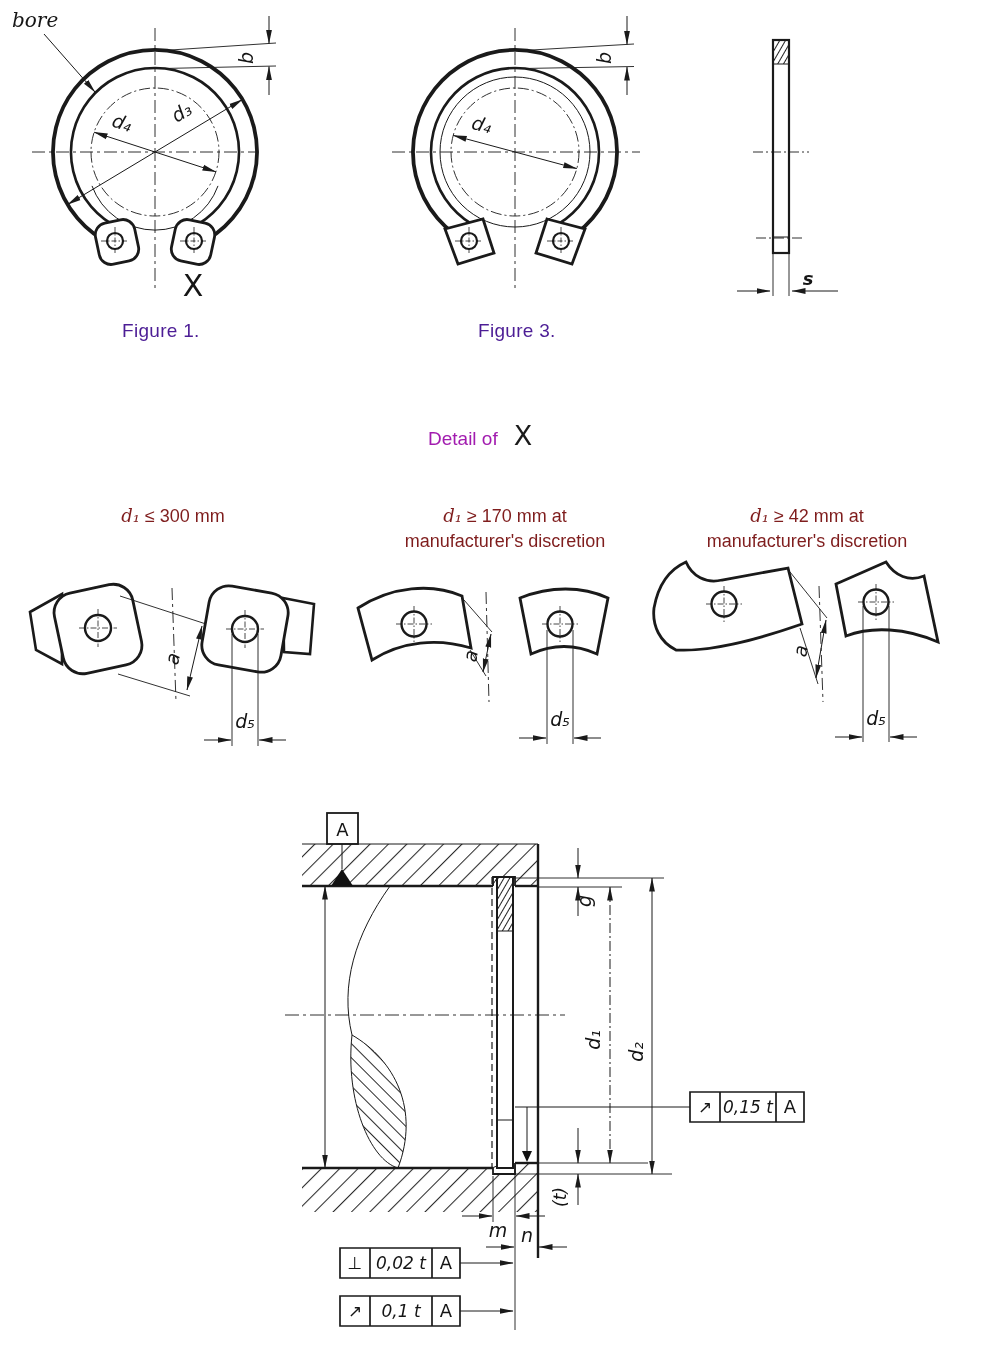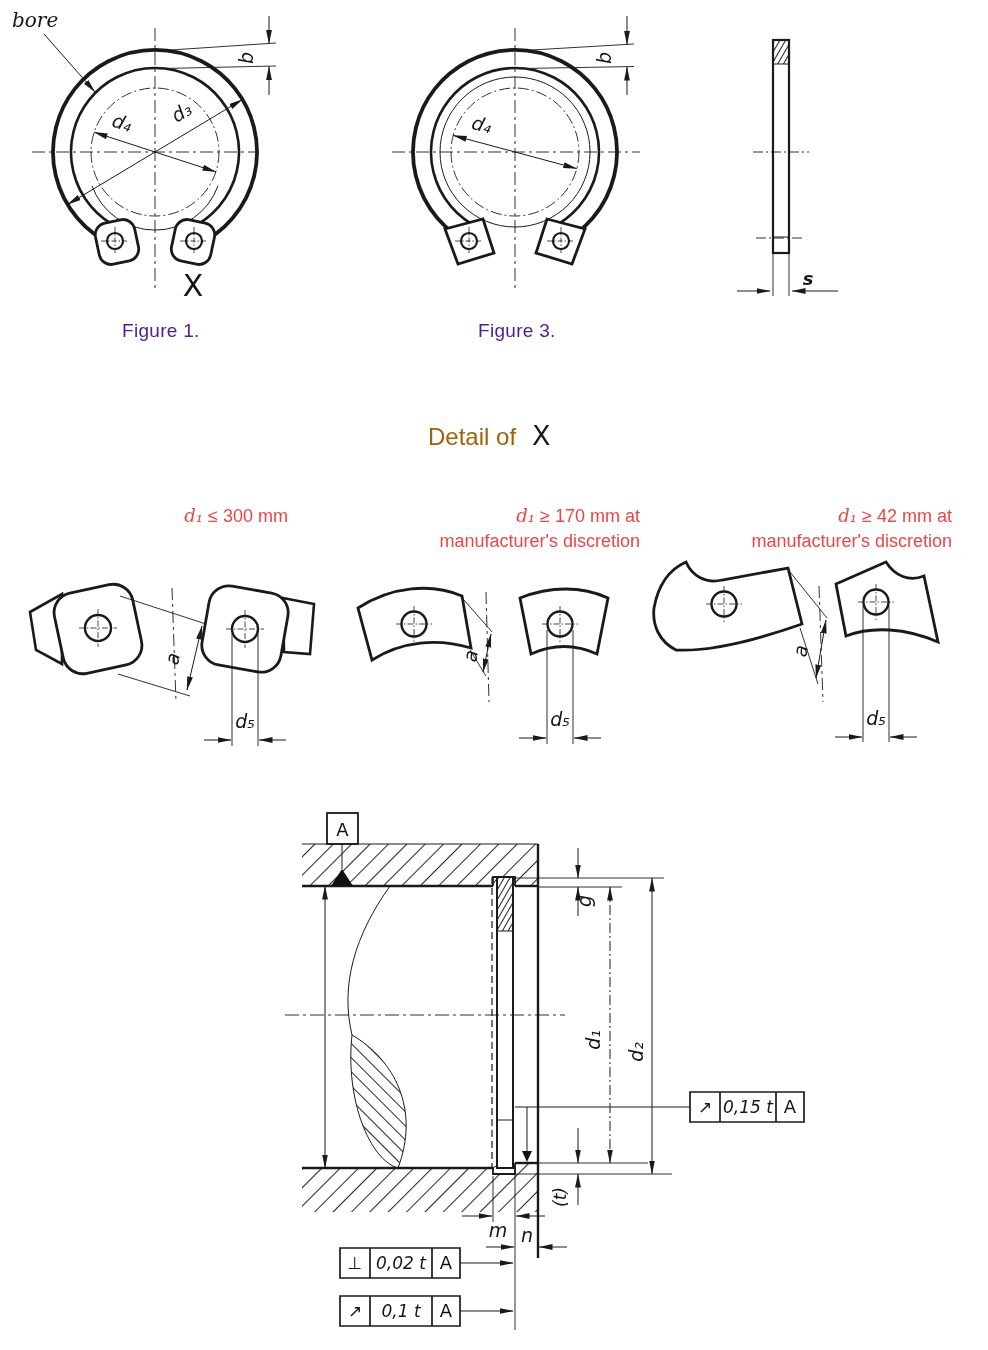--- a/index.html
+++ b/index.html
@@ -1,23 +1,23 @@
 <!DOCTYPE html>
 <html><head>
 <meta charset="utf-8">
 <style>
   html,body{margin:0;padding:0;background:#fff;}
   #page{position:relative;width:988px;height:1350px;background:#fff;overflow:hidden;
         font-family:"Liberation Sans","DejaVu Sans",sans-serif;color:#1a1a1a;}
   svg{position:absolute;overflow:visible;}
   .abs{position:absolute;}
   .caption{font-size:19px;color:#4c1d95;letter-spacing:.3px;}
-  .cond{font-size:18px;line-height:25px;text-align:right;color:#ef4444;}
+  .cond{font-size:18px;line-height:25px;text-align:center;color:#7f1d1d;}
   .cond .dvar{font-style:italic;font-family:"DejaVu Serif","Liberation Serif",serif;}
-  .detail-title{font-size:24px;color:#a16207;}
+  .detail-title{font-size:19px;color:#a21caf;}
   .detail-x{font-size:27px;margin-left:16px;font-family:"DejaVu Sans",sans-serif;}
   text{fill:#151515;}
   .dimtxt{font-family:"DejaVu Sans",sans-serif;font-style:italic;font-size:19px;}
   .dimtxt-sm{font-family:"DejaVu Sans",sans-serif;font-style:italic;font-size:17px;}
   .frametxt{font-family:"DejaVu Sans",sans-serif;font-size:17px;font-style:italic;}
   .symtxt{font-family:"DejaVu Sans",sans-serif;font-size:17px;font-style:normal;}
   .datumtxt{font-family:"DejaVu Sans",sans-serif;font-size:18px;font-style:normal;}
   .boretxt{font-family:"DejaVu Serif","Liberation Serif",serif;font-style:italic;font-size:20px;}
   .xtxt{font-family:"DejaVu Sans",sans-serif;font-size:30px;}
 </style>
@@ -116,21 +116,21 @@
 <div class="abs caption" style="left:478px;top:320px">Figure 3.</div>
 
 <div class="abs" style="left:428px;top:420px">
   <span class="detail-title">Detail of</span><span class="detail-x">X</span>
 </div>
 
 <div class="abs cond" style="left:58px;top:503px;width:230px">
   <span class="dvar">d₁</span><span> ≤  300 mm</span><br>
   <span></span>
 </div>
-<div class="abs cond" style="left:350px;top:503px;width:290px">
+<div class="abs cond" style="left:360px;top:503px;width:290px">
   <span class="dvar">d₁</span><span> ≥ 170 mm at</span><br>
   <span>manufacturer's discretion</span>
 </div>
 <div class="abs cond" style="left:662px;top:503px;width:290px">
   <span class="dvar">d₁</span><span> ≥ 42 mm at</span><br>
   <span>manufacturer's discretion</span>
 </div>
 
 <svg class="abs" style="left:0;top:560px" width="988" height="220" viewBox="0 560 988 220">
 

